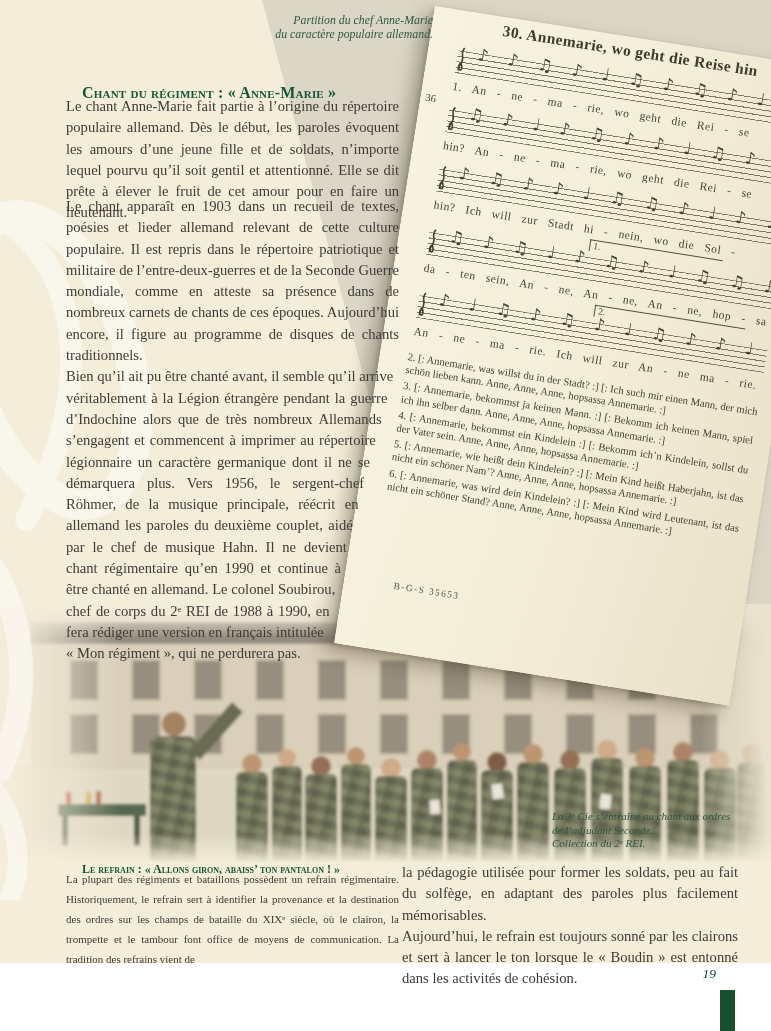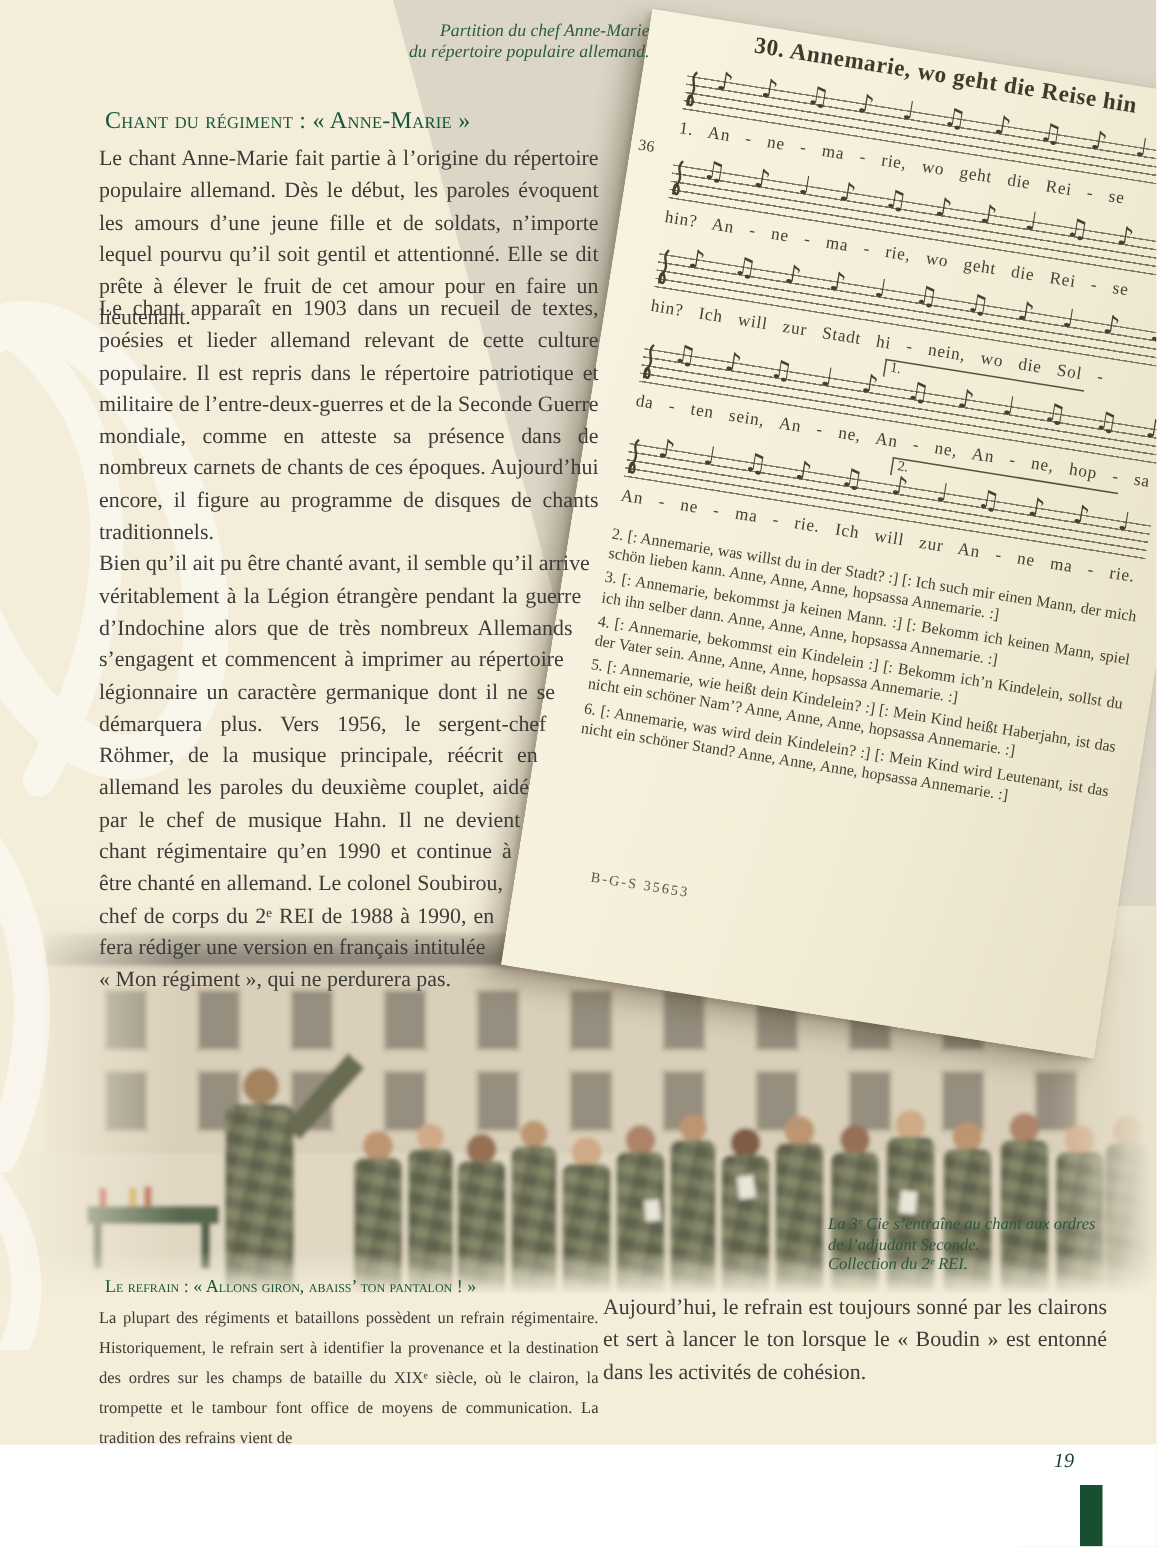--- a/index.html
+++ b/index.html
@@ -46,21 +46,21 @@
   .volta{position:absolute;height:11px;border-top:1px solid #56503f;border-left:1px solid #56503f;
     font-size:9.5px;padding-left:3px;color:#474032;}
   .v1{left:190px;top:206px;width:130px;}
   .v2{left:205px;top:270px;width:148px;}
   .verses{position:absolute;left:28px;top:344px;width:354px;font-size:10.6px;line-height:13.2px;text-align:justify;}
   .verses p{margin:0 0 3px 0;}
   .plate{position:absolute;left:50px;top:574px;font-size:9.5px;letter-spacing:1.4px;color:#5c5443;}
   
   .top-caption{position:absolute;left:200px;top:13px;width:233px;text-align:right;z-index:6;
     font-style:italic;font-size:11.8px;line-height:14px;color:#2c5c41;}
-  .h-green{font-weight:normal;font-variant:small-caps;color:#15563a;margin:4px;}
+  .h-green{font-weight:bold;font-variant:small-caps;color:#15563a;margin:16px;}
   .heading-main{position:absolute;left:66px;top:68px;width:340px;font-size:16px;letter-spacing:.2px;z-index:6;}
   .para1{position:absolute;left:66px;top:96px;width:333px;z-index:6;
     font-size:14.6px;line-height:21.3px;text-align:justify;}
   .main-flow{position:absolute;left:66px;top:196px;width:333px;z-index:6;
     font-size:14.6px;line-height:21.3px;text-align:justify;}
   .main-flow p{margin:0;}
   .wrap-right{float:right;width:92px;height:318px;shape-outside:polygon(100% 0,100% 100%,6% 100%);}
   .photo-caption{position:absolute;left:552px;top:810px;width:230px;z-index:6;
     font-style:italic;font-size:11px;line-height:13.5px;color:#2f5740;}
   .refrain-head{position:absolute;left:66px;top:846px;width:360px;font-size:12px;z-index:6;}
@@ -242,39 +242,40 @@
       <p>3. [: Annemarie, bekommst ja keinen Mann. :] [: Bekomm ich keinen Mann, spiel ich ihn selber dann. Anne, Anne, Anne, hopsassa Annemarie. :]</p>
       <p>4. [: Annemarie, bekommst ein Kindelein :] [: Bekomm ich’n Kindelein, sollst du der Vater sein. Anne, Anne, Anne, hopsassa Annemarie. :]</p>
       <p>5. [: Annemarie, wie heißt dein Kindelein? :] [: Mein Kind heißt Haberjahn, ist das nicht ein schöner Nam’? Anne, Anne, Anne, hopsassa Annemarie. :]</p>
       <p>6. [: Annemarie, was wird dein Kindelein? :] [: Mein Kind wird Leutenant, ist das nicht ein schöner Stand? Anne, Anne, Anne, hopsassa Annemarie. :]</p>
     </div>
     <div class="plate">B-G-S 35653</div>
   </div>
 
   <div class="top-caption">
     <div>Partition du chef Anne-Marie</div>
-    <div>du répertoire populaire allemand.</div>
+    <div>du caractère populaire allemand.</div>
   </div>
 
   <h2 class="h-green heading-main">Chant du régiment : « Anne-Marie »</h2>
   <div class="para1">Le chant Anne-Marie fait partie à l’origine du répertoire populaire allemand. Dès le début, les paroles évoquent les amours d’une jeune fille et de soldats, n’importe lequel pourvu qu’il soit gentil et attentionné. Elle se dit prête à élever le fruit de cet amour pour en faire un lieutenant.</div>
   <div class="main-flow">
     <p>Le chant apparaît en 1903 dans un recueil de textes, poésies et lieder allemand relevant de cette culture populaire. Il est repris dans le répertoire patriotique et militaire de l’entre-deux-guerres et de la Seconde Guerre mondiale, comme en atteste sa présence dans de nombreux carnets de chants de ces époques. Aujourd’hui encore, il figure au programme de disques de chants traditionnels.</p>
     <div class="wrap-right"></div>
     <p>Bien qu’il ait pu être chanté avant, il semble qu’il arrive véritablement à la Légion étrangère pendant la guerre d’Indochine alors que de très nombreux Allemands s’engagent et commencent à imprimer au répertoire légionnaire un caractère germanique dont il ne se démarquera plus. Vers 1956, le sergent-chef Röhmer, de la musique principale, réécrit en allemand les paroles du deuxième couplet, aidé par le chef de musique Hahn. Il ne devient chant régimentaire qu’en 1990 et continue à être chanté en allemand. Le colonel Soubirou, chef de corps du 2ᵉ REI de 1988 à 1990, en fera rédiger une version en français intitulée « Mon régiment », qui ne perdurera pas.</p>
   </div>
 
   <div class="photo-caption">
     <div>La 3ᵉ Cie s’entraîne au chant aux ordres</div>
     <div>de l’adjudant Seconde.</div>
     <div>Collection du 2ᵉ REI.</div>
   </div>
 
   <h2 class="h-green refrain-head">Le refrain : « Allons giron, abaiss’ ton pantalon ! »</h2>
   <div class="ref-left">La plupart des régiments et bataillons possèdent un refrain régimentaire. Historiquement, le refrain sert à identifier la provenance et la destination des ordres sur les champs de bataille du XIXᵉ siècle, où le clairon, la trompette et le tambour font office de moyens de communication. La tradition des refrains vient de</div>
   <div class="ref-right">
+    <p>la pédagogie utilisée pour former les soldats, peu au fait du solfège, en adaptant des paroles plus facilement mémorisables.</p>
     <p>Aujourd’hui, le refrain est toujours sonné par les clairons et sert à lancer le ton lorsque le « Boudin » est entonné dans les activités de cohésion.</p>
   </div>
 
   <div class="pageno">19</div>
   <div class="greenbar"></div>
 
 </div>
 
 </body></html>

